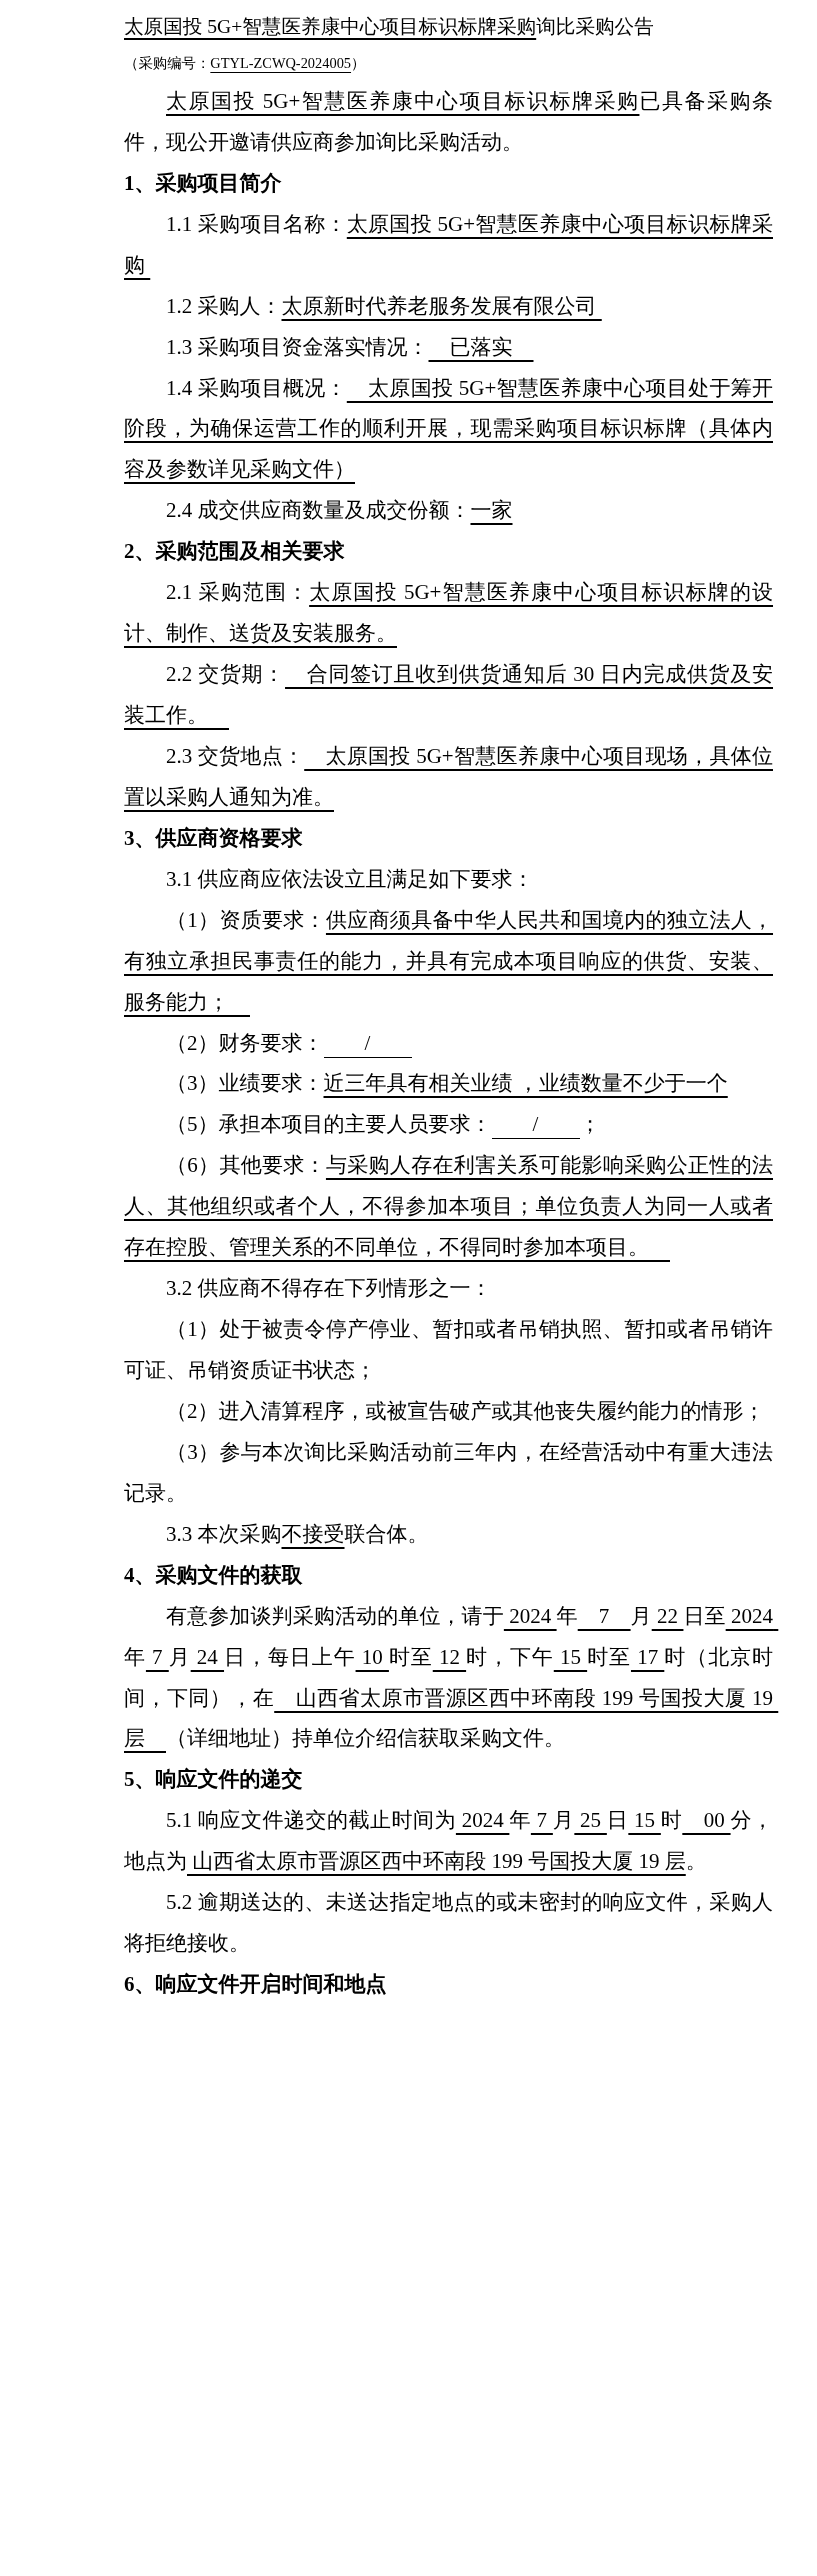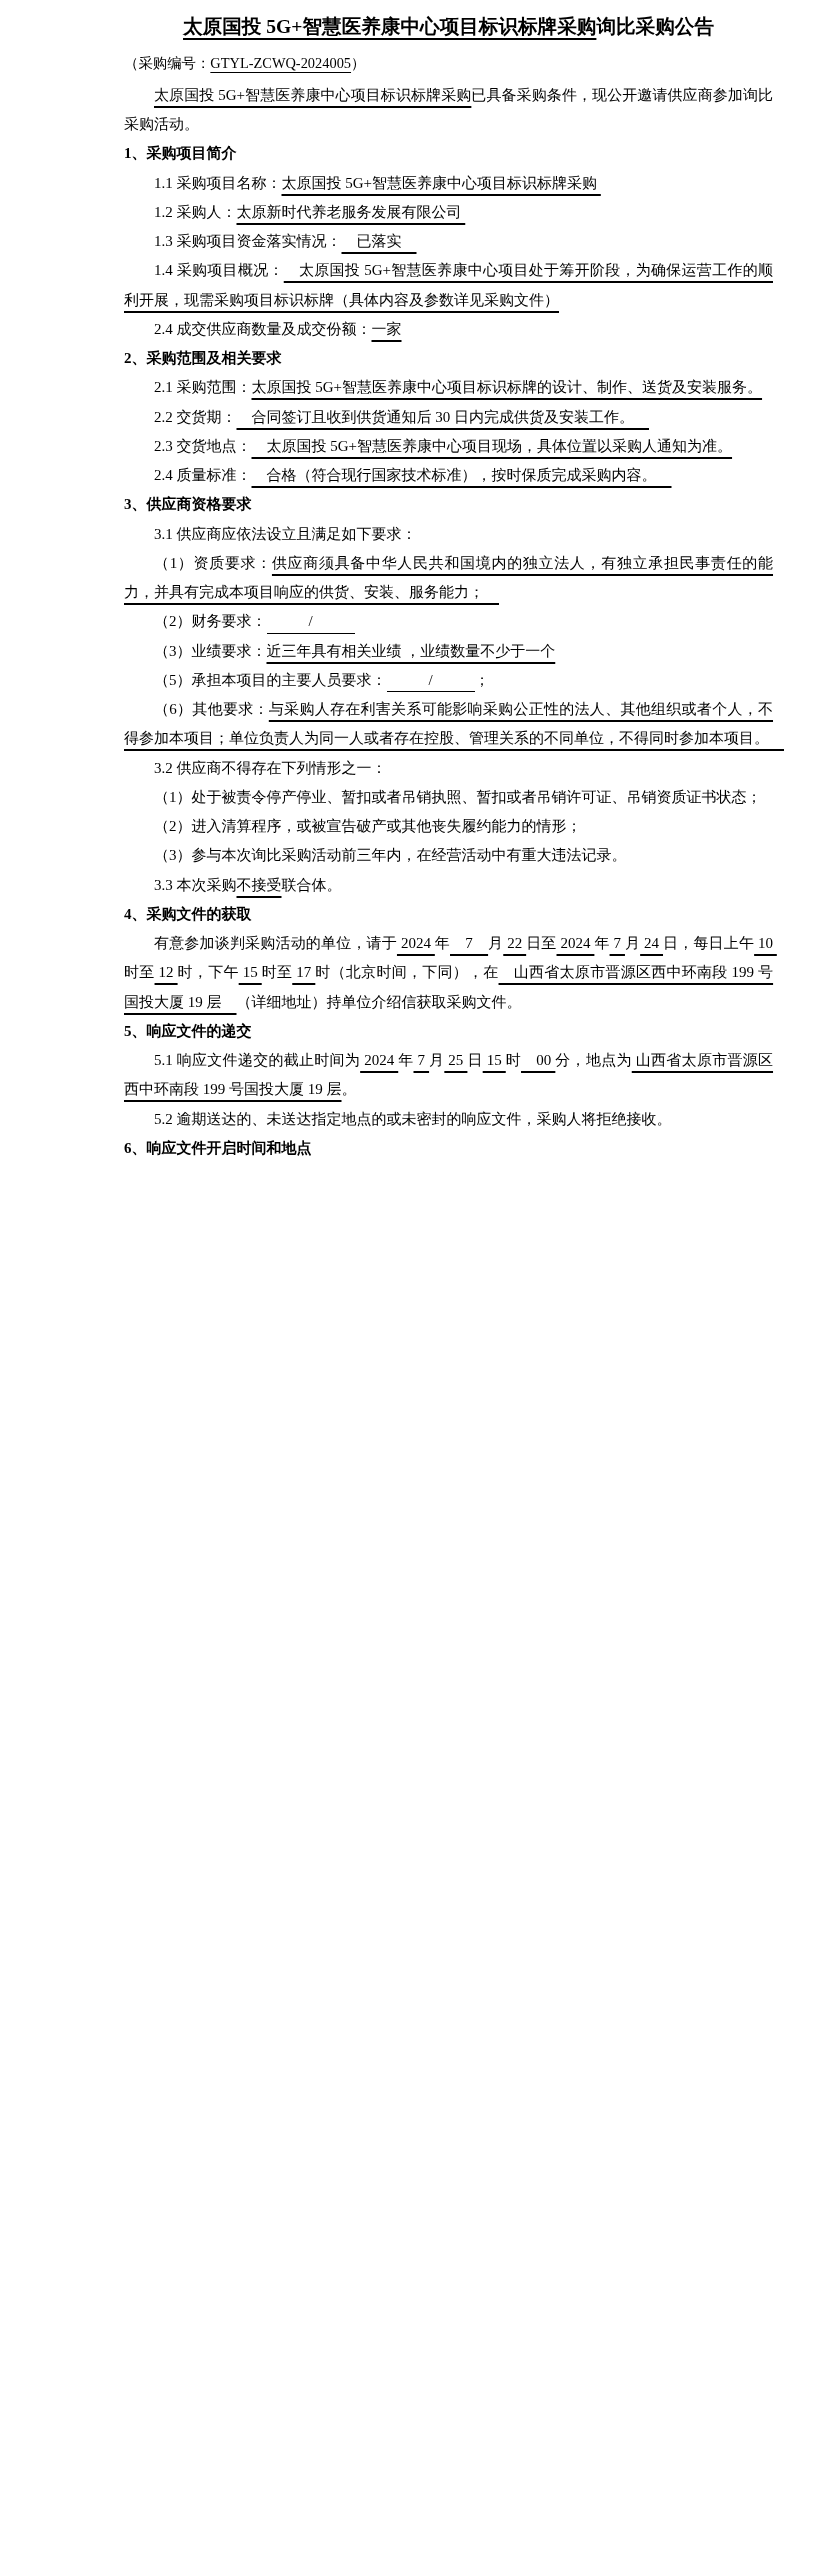--- a/index.html
+++ b/index.html
@@ -14,30 +14,29 @@
     font-family: "Liberation Serif", "DejaVu Serif", serif;
     box-sizing: border-box;
   }
   #doc {
     padding: 7.2px 45px 15.5px 124px; 
     box-sizing: border-box;
     width: 818px;
   }
   #doc p {
     margin: 0;
-    font-size: 15px;
+    font-size: 21px;
     line-height: 1.95;
     text-align: justify;
     white-space: pre-wrap;
     word-break: break-all;
   }
   #doc p.t-title {
     font-size: 19.6px;
-    font-weight: bold;
-    text-align: center;
+    font-weight: normal;
     line-height: 2.0;
     text-indent: 0;
   }
   #doc p.t-subtitle {
     font-size: 14.4px;
     font-weight: normal;
     text-align: left;
     line-height: 2.4;
     text-indent: 0;
   }
@@ -82,21 +81,20 @@
     <p class="t-heading"><span>1、采购项目简介</span></p>
     <p class="t-body"><span>1.1 采购项目名称：</span><span class="u">太原国投 5G+智慧医养康中心项目标识标牌采购 </span></p>
     <p class="t-body"><span>1.2 采购人：</span><span class="u">太原新时代养老服务发展有限公司 </span></p>
     <p class="t-body"><span>1.3 采购项目资金落实情况：</span><span class="u">　已落实　</span></p>
     <p class="t-body"><span>1.4 采购项目概况：</span><span class="u">　太原国投 5G+智慧医养康中心项目处于筹开阶段，为确保运营工作的顺利开展，现需采购项目标识标牌（具体内容及参数详见采购文件）</span></p>
     <p class="t-body"><span>2.4 成交供应商数量及成交份额：</span><span class="u">一家</span></p>
     <p class="t-heading"><span>2、采购范围及相关要求</span></p>
     <p class="t-body"><span>2.1 采购范围：</span><span class="u">太原国投 5G+智慧医养康中心项目标识标牌的设计、制作、送货及安装服务。</span></p>
     <p class="t-body"><span>2.2 交货期：</span><span class="u">　合同签订且收到供货通知后 30 日内完成供货及安装工作。　</span></p>
     <p class="t-body"><span>2.3 交货地点：</span><span class="u">　太原国投 5G+智慧医养康中心项目现场，具体位置以采购人通知为准。</span></p>
-    <p class="t-body"><span>2.4 质量标准：</span><span class="u">　合格（符合现行国家技术标准），按时保质完成采购内容。　</span></p>
     <p class="t-heading"><span>3、供应商资格要求</span></p>
     <p class="t-body"><span>3.1 供应商应依法设立且满足如下要求：</span></p>
     <p class="t-body"><span>（1）资质要求：</span><span class="u">供应商须具备中华人民共和国境内的独立法人，有独立承担民事责任的能力，并具有完成本项目响应的供货、安装、服务能力；　</span></p>
     <p class="t-body"><span>（2）财务要求：</span><span class="blank">/</span></p>
     <p class="t-body"><span>（3）业绩要求：</span><span class="u">近三年具有相关业绩 ，业绩数量不少于一个</span></p>
     <p class="t-body"><span>（5）承担本项目的主要人员要求：</span><span class="blank">/</span><span>；</span></p>
     <p class="t-body"><span>（6）其他要求：</span><span class="u">与采购人存在利害关系可能影响采购公正性的法人、其他组织或者个人，不得参加本项目；单位负责人为同一人或者存在控股、管理关系的不同单位，不得同时参加本项目。　</span></p>
     <p class="t-body"><span>3.2 供应商不得存在下列情形之一：</span></p>
     <p class="t-body"><span>（1）处于被责令停产停业、暂扣或者吊销执照、暂扣或者吊销许可证、吊销资质证书状态；</span></p>
     <p class="t-body"><span>（2）进入清算程序，或被宣告破产或其他丧失履约能力的情形；</span></p>

